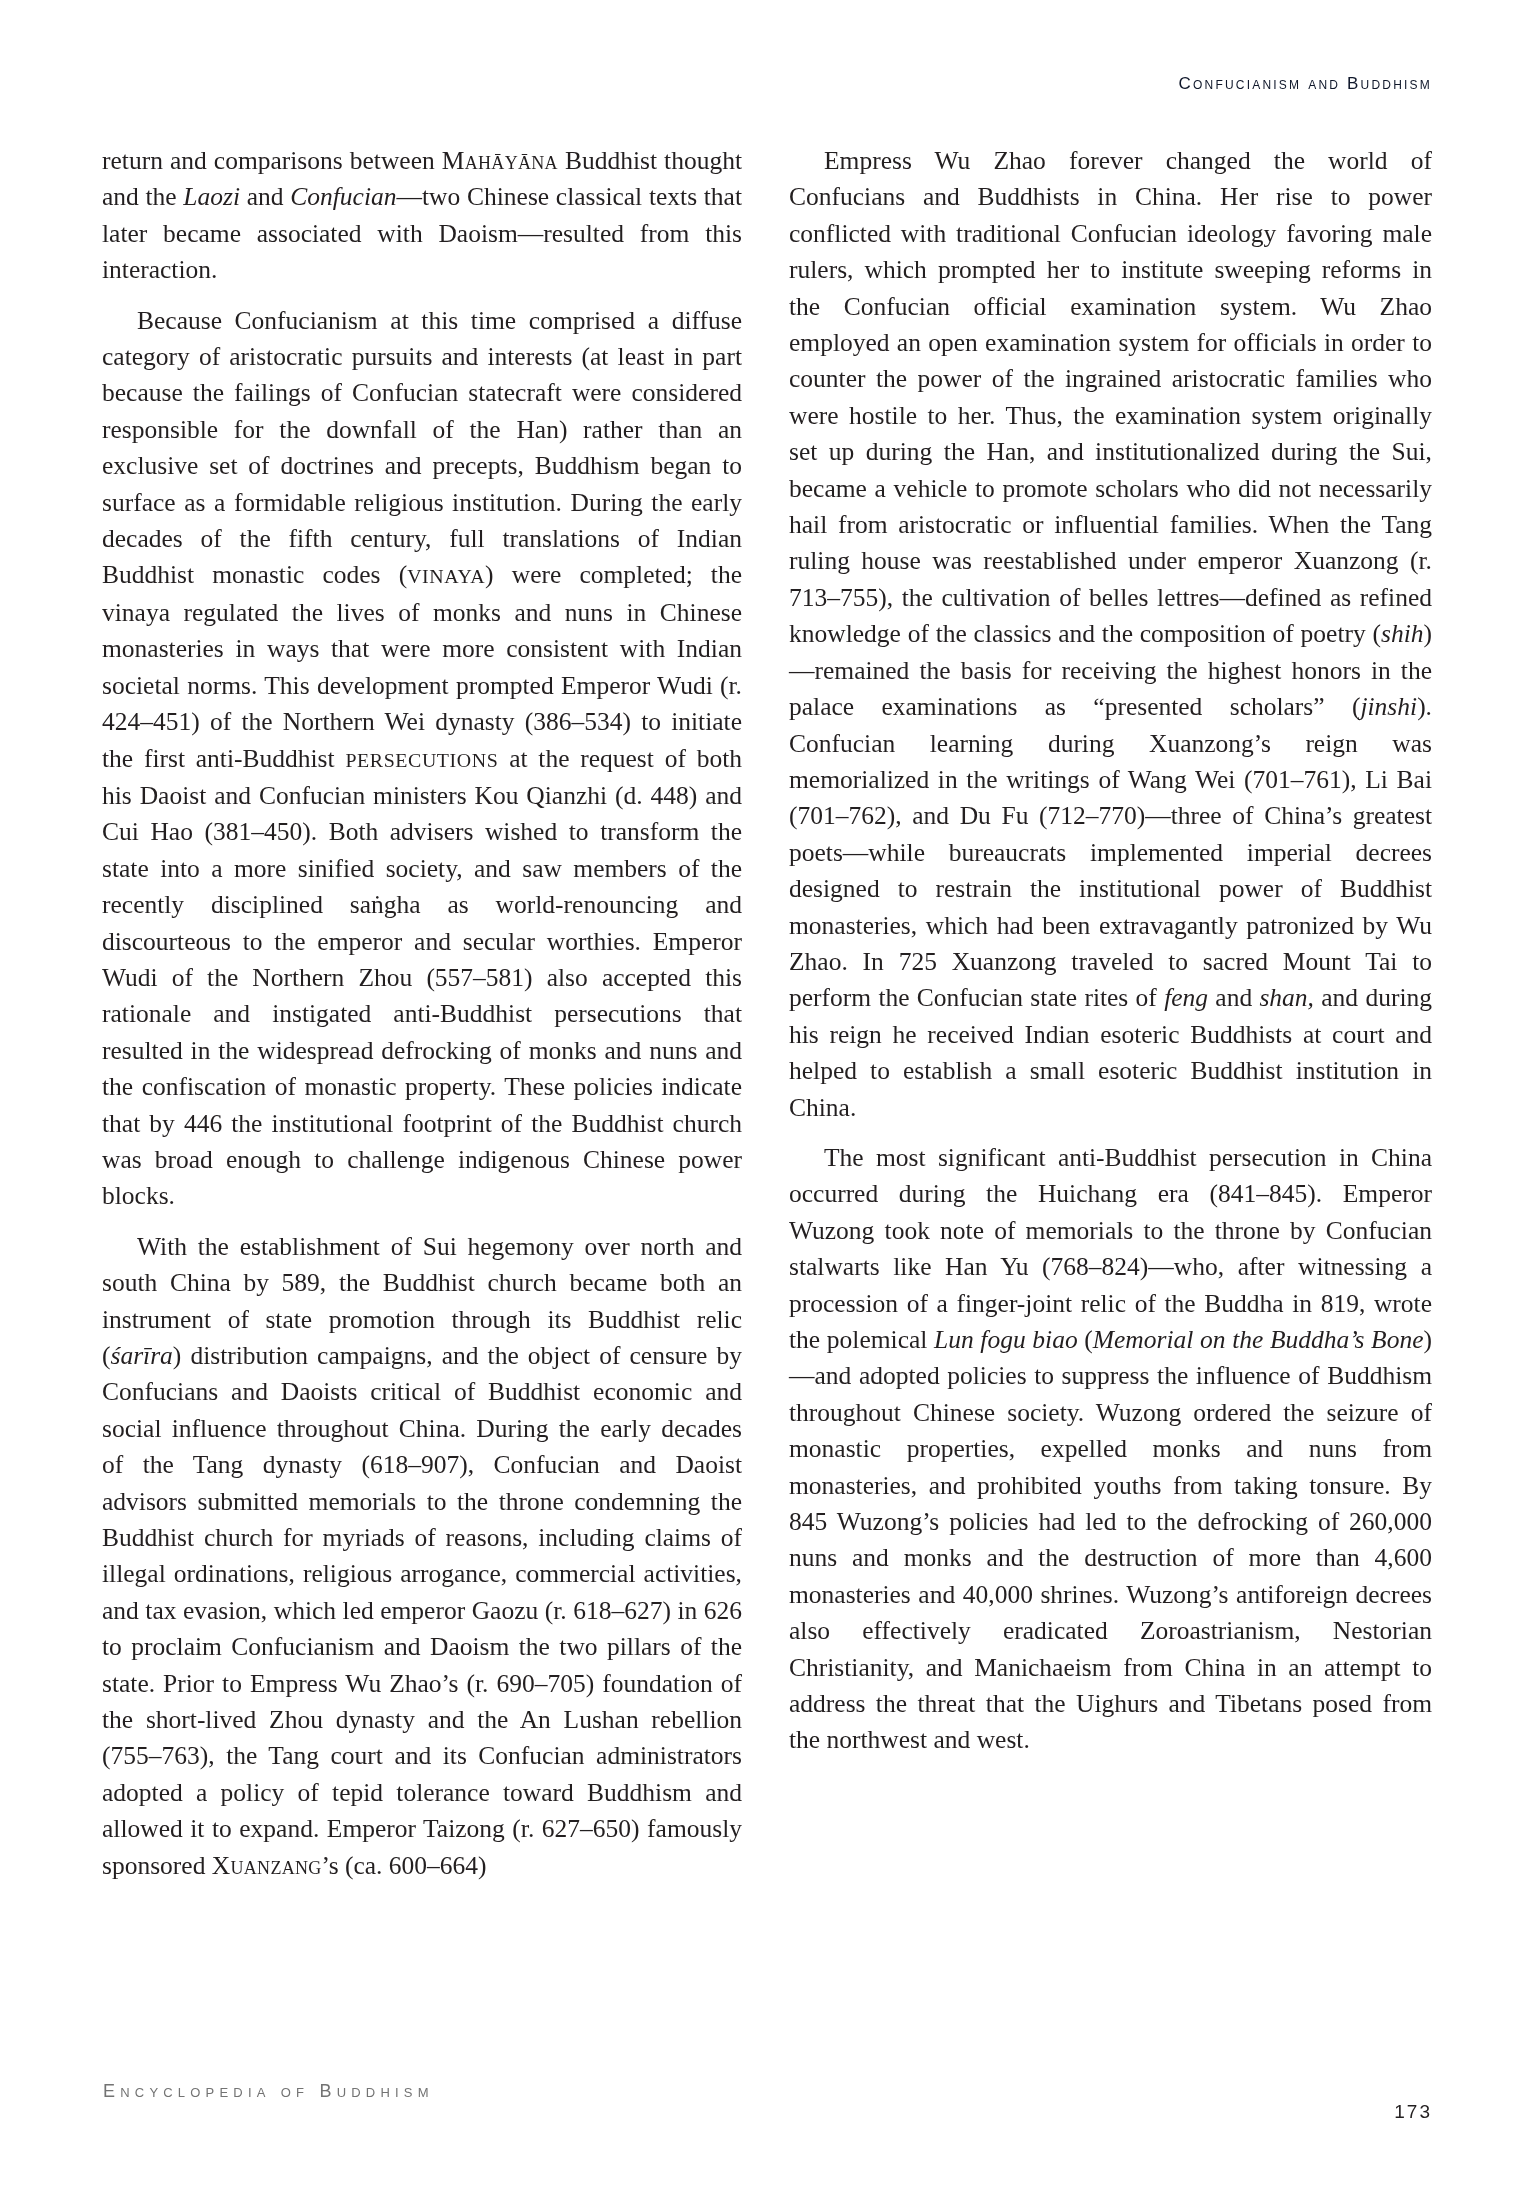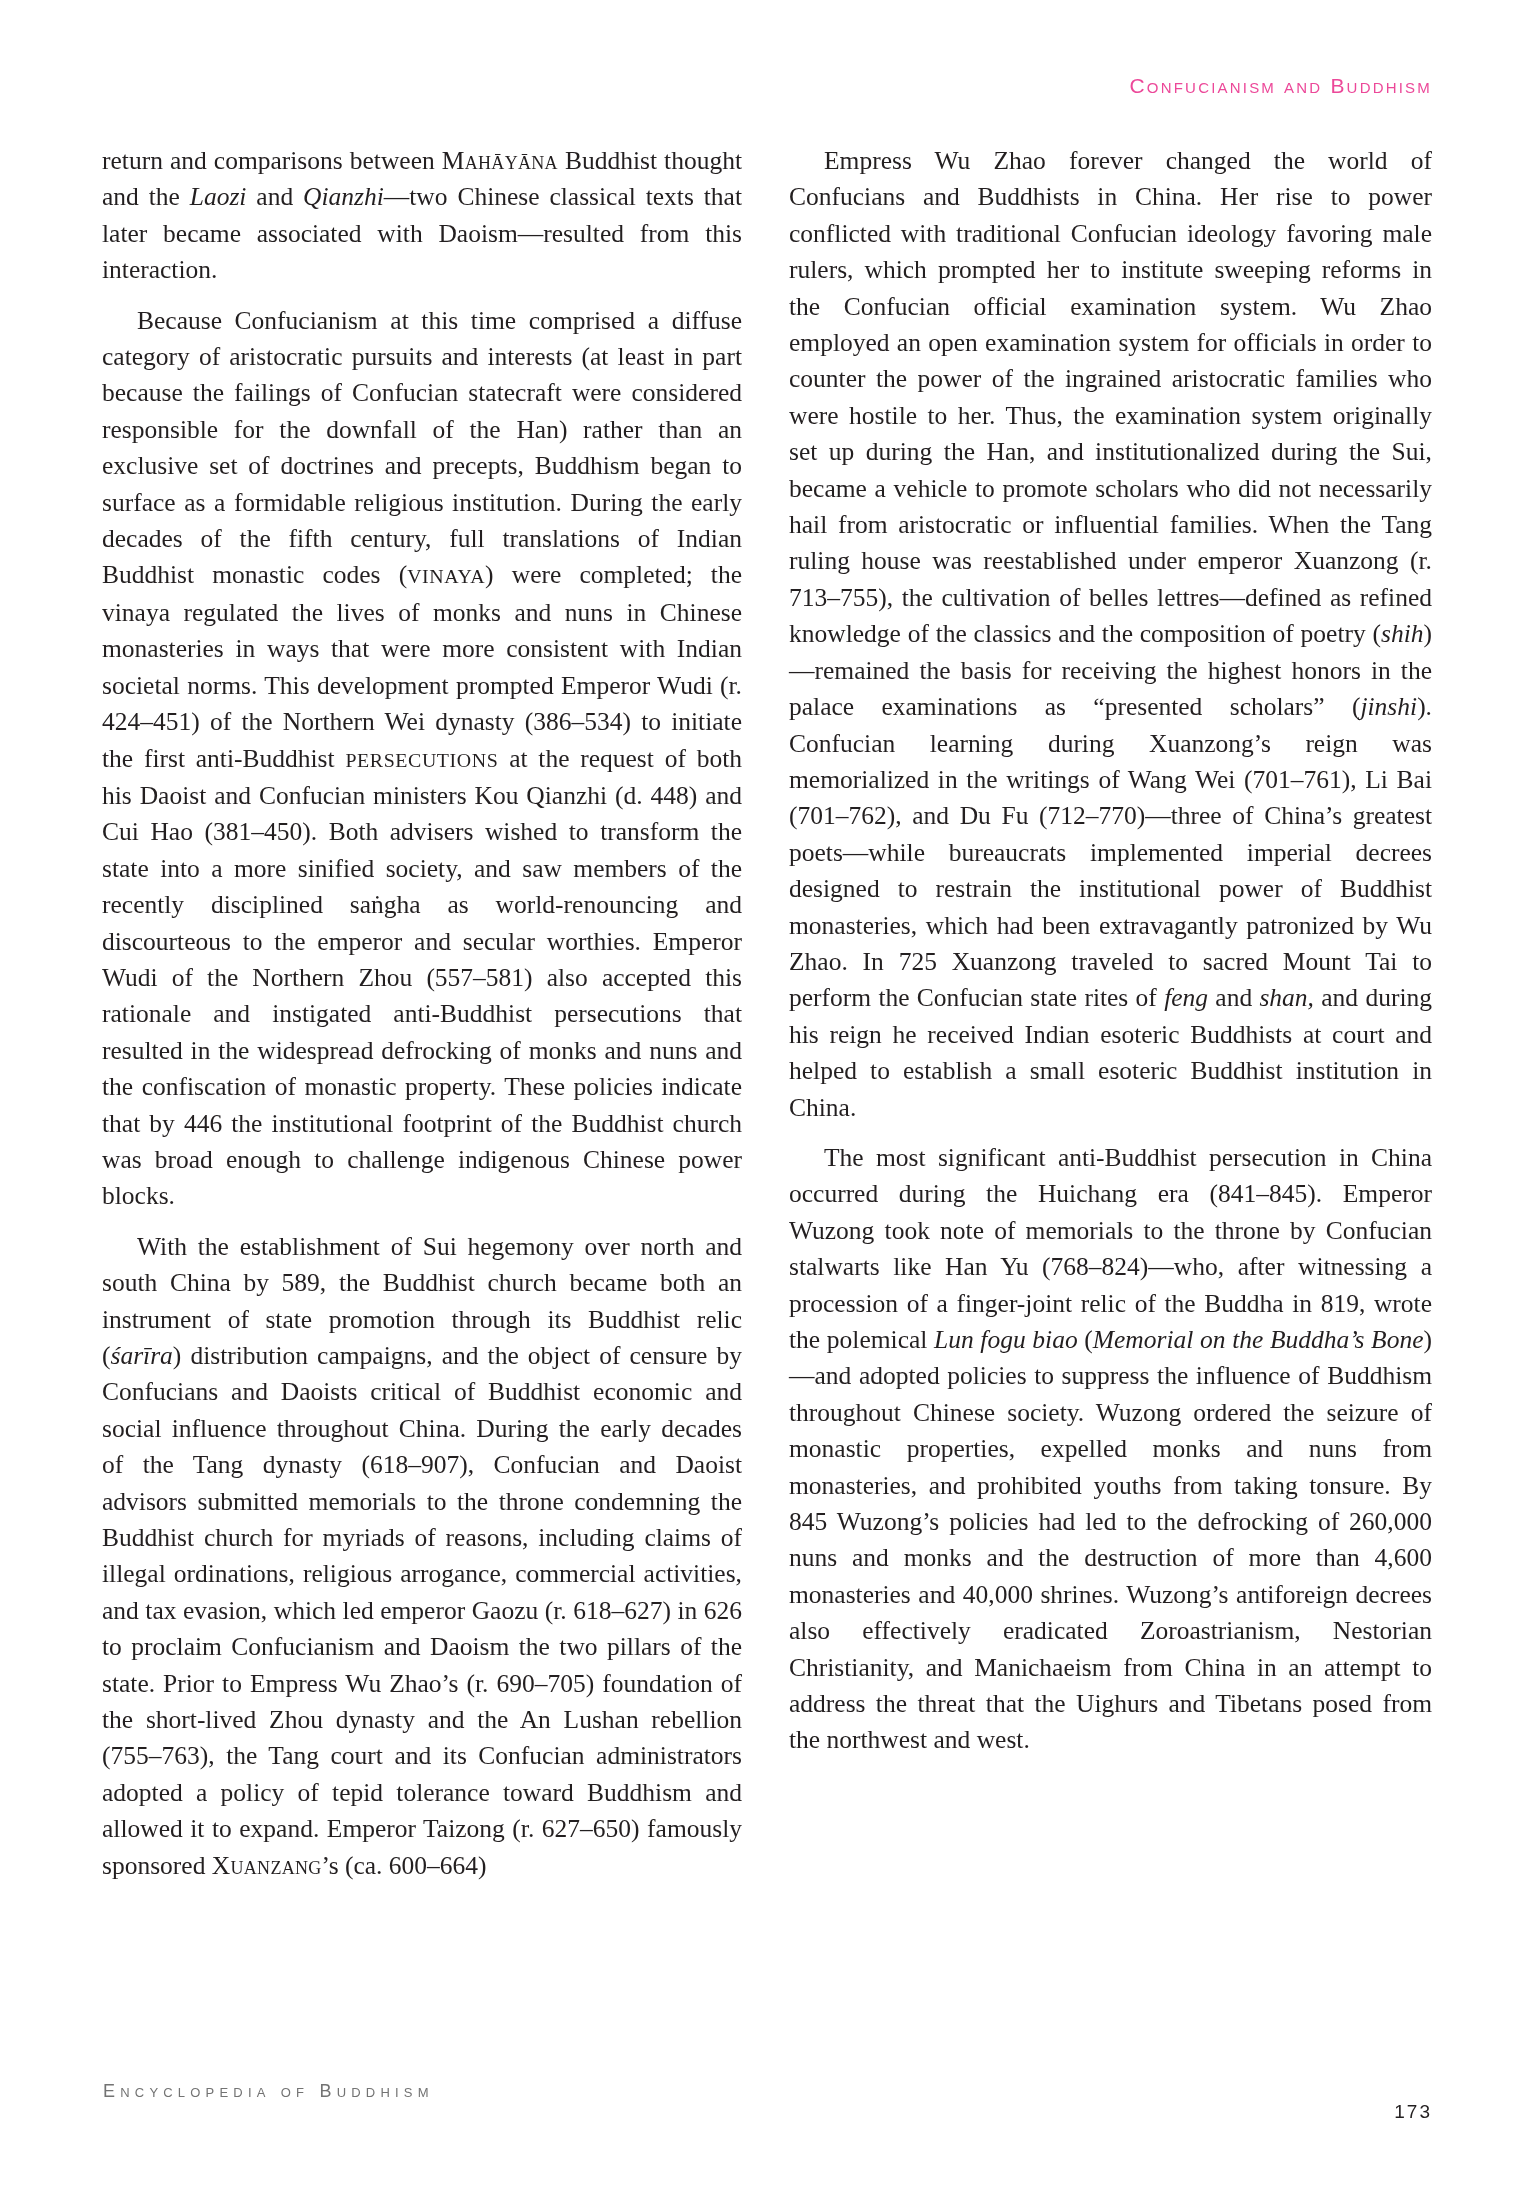--- a/index.html
+++ b/index.html
@@ -1,40 +1,40 @@
 <!DOCTYPE html>
 <html><head>
 <meta charset="utf-8">
 <style>
   html, body { margin: 0; padding: 0; background: #ffffff; }
   body { width: 1522px; height: 2200px; position: relative; overflow: hidden;
          font-family: "Liberation Serif", "DejaVu Serif", serif; color: #231f20; }
   .running-head { position: absolute; top: 74px; right: 90px; font-family: "Liberation Sans", "DejaVu Sans", sans-serif;
-                  font-size: 21px; letter-spacing: 2.2px; font-variant: small-caps; color: #ec4899; }
+                  font-size: 17px; letter-spacing: 2.2px; font-variant: small-caps; color: #0f172a; }
   .column { position: absolute; top: 143px; width: 640px; font-size: 25.5px; line-height: 36.4px;
             text-align: justify; hyphens: manual; }
   .col-left { left: 102px; }
   .col-right { left: 789px; width: 643px; }
   .column p { margin: 0 0 14px 0; text-indent: 35px; }
   .column p.cont { text-indent: 0; }
   .sc { font-variant: small-caps; letter-spacing: 0.3px; }
   .sc-up { font-size: 0.78em; letter-spacing: 0.6px; }
   i { font-style: italic; }
   .footer-title { position: absolute; top: 2081px; left: 103px; font-family: "Liberation Sans", "DejaVu Sans", sans-serif;
                   font-size: 18px; letter-spacing: 5.2px; font-variant: small-caps; color: #737373; }
   .folio { position: absolute; top: 2081px; right: 90px; font-family: "Liberation Sans", "DejaVu Sans", sans-serif;
            font-size: 19px; letter-spacing: 2px; color: #231f20; margin-top: 20px; }
 </style>
 </head>
 <body>
 
 <div class="running-head">Confucianism and Buddhism</div>
 
 <div class="column col-left">
-  <p class="cont"><span>return and comparisons between </span><span class="sc">Mahāyāna</span><span> Buddhist thought and the </span><i>Laozi</i><span> and </span><i>Qianzhi</i><span>—two Chinese classical texts that later became associated with Daoism—resulted from this interaction.</span></p>
+  <p class="cont"><span>return and comparisons between </span><span class="sc">Mahāyāna</span><span> Buddhist thought and the </span><i>Laozi</i><span> and </span><i>Confucian</i><span>—two Chinese classical texts that later became associated with Daoism—resulted from this interaction.</span></p>
 
   <p><span>Because Confucianism at this time comprised a diffuse category of aristocratic pursuits and interests (at least in part because the failings of Confucian statecraft were considered responsible for the downfall of the Han) rather than an exclusive set of doctrines and precepts, Buddhism began to surface as a formidable religious institution. During the early decades of the fifth century, full translations of Indian Buddhist monastic codes (</span><span class="sc-up" style="text-transform:uppercase">vinaya</span><span>) were completed; the vinaya regulated the lives of monks and nuns in Chinese monasteries in ways that were more consistent with Indian societal norms. This development prompted Emperor Wudi (r. 424–451) of the Northern Wei dynasty (386–534) to initiate the first anti-Buddhist </span><span class="sc-up" style="text-transform:uppercase">persecutions</span><span> at the request of both his Daoist and Confucian ministers Kou Qianzhi (d. 448) and Cui Hao (381–450). Both advisers wished to transform the state into a more sinified society, and saw members of the recently disciplined saṅgha as world-renouncing and discourteous to the emperor and secular worthies. Emperor Wudi of the Northern Zhou (557–581) also accepted this rationale and instigated anti-Buddhist persecutions that resulted in the widespread defrocking of monks and nuns and the confiscation of monastic property. These policies indicate that by 446 the institutional footprint of the Buddhist church was broad enough to challenge indigenous Chinese power blocks.</span></p>
 
   <p><span>With the establishment of Sui hegemony over north and south China by 589, the Buddhist church became both an instrument of state promotion through its Buddhist relic (</span><i>śarīra</i><span>) distribution campaigns, and the object of censure by Confucians and Daoists critical of Buddhist economic and social influence throughout China. During the early decades of the Tang dynasty (618–907), Confucian and Daoist advisors submitted memorials to the throne condemning the Buddhist church for myriads of reasons, including claims of illegal ordinations, religious arrogance, commercial activities, and tax evasion, which led emperor Gaozu (r. 618–627) in 626 to proclaim Confucianism and Daoism the two pillars of the state. Prior to Empress Wu Zhao’s (r. 690–705) foundation of the short-lived Zhou dynasty and the An Lushan rebellion (755–763), the Tang court and its Confucian administrators adopted a policy of tepid tolerance toward Buddhism and allowed it to expand. Emperor Taizong (r. 627–650) famously sponsored </span><span class="sc">Xuanzang</span><span>’s (ca. 600–664)</span></p>
 </div>
 
 <div class="column col-right">
 
   <p><span>Empress Wu Zhao forever changed the world of Confucians and Buddhists in China. Her rise to power conflicted with traditional Confucian ideology favoring male rulers, which prompted her to institute sweeping reforms in the Confucian official examination system. Wu Zhao employed an open examination system for officials in order to counter the power of the ingrained aristocratic families who were hostile to her. Thus, the examination system originally set up during the Han, and institutionalized during the Sui, became a vehicle to promote scholars who did not necessarily hail from aristocratic or influential families. When the Tang ruling house was reestablished under emperor Xuanzong (r. 713–755), the cultivation of belles lettres—defined as refined knowledge of the classics and the composition of poetry (</span><i>shih</i><span>)—remained the basis for receiving the highest honors in the palace examinations as “presented scholars” (</span><i>jinshi</i><span>). Confucian learning during Xuanzong’s reign was memorialized in the writings of Wang Wei (701–761), Li Bai (701–762), and Du Fu (712–770)—three of China’s greatest poets—while bureaucrats implemented imperial decrees designed to restrain the institutional power of Buddhist monasteries, which had been extravagantly patronized by Wu Zhao. In 725 Xuanzong traveled to sacred Mount Tai to perform the Confucian state rites of </span><i>feng</i><span> and </span><i>shan,</i><span> and during his reign he received Indian esoteric Buddhists at court and helped to establish a small esoteric Buddhist institution in China.</span></p>
 

